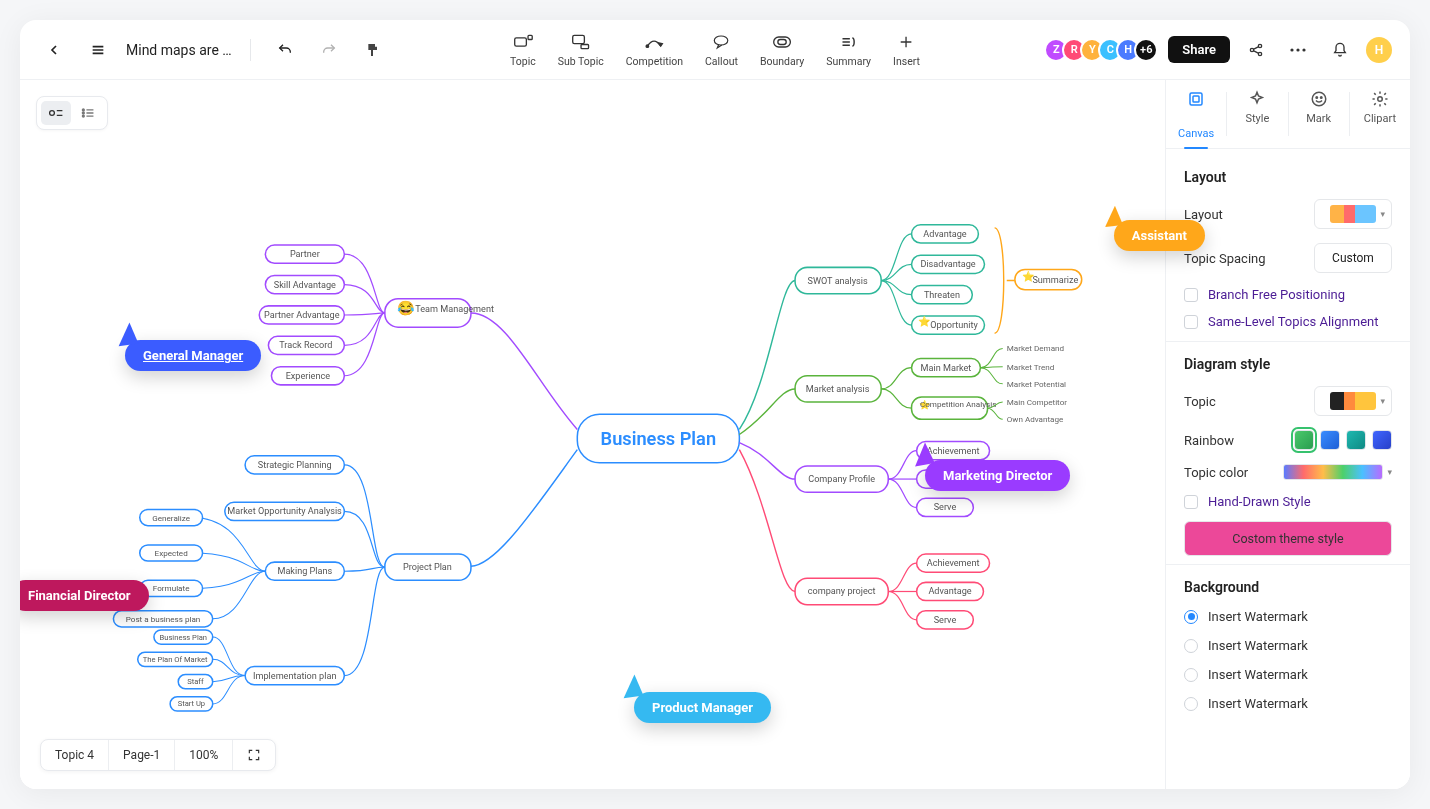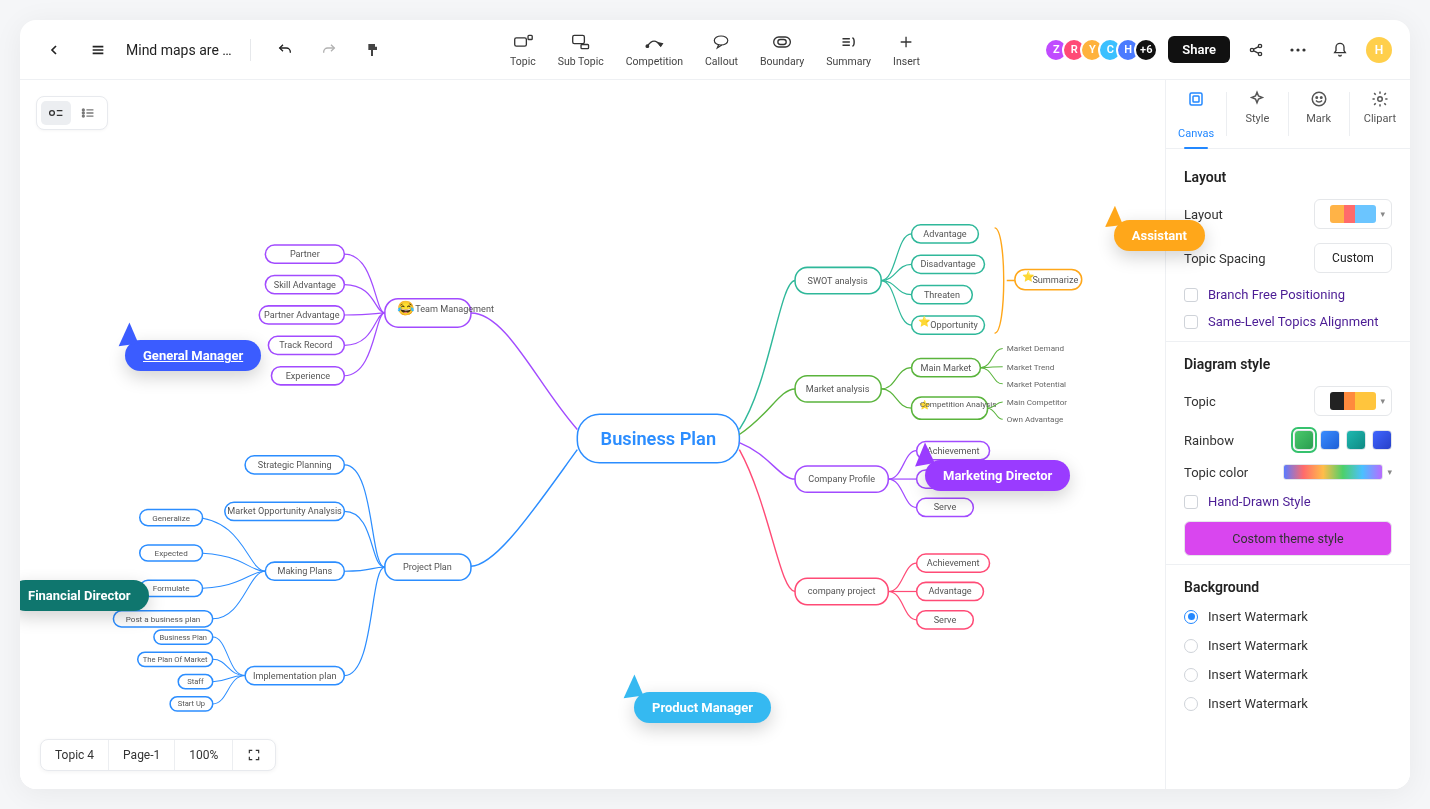--- a/index.html
+++ b/index.html
@@ -34,21 +34,21 @@
 
   .node { fill:#fff; stroke-width:1.5; }
   .ntxt { font-size:11px; fill:#333; text-anchor:middle; dominant-baseline:central; }
   .stxt { font-size:9px; fill:#555; text-anchor:middle; dominant-baseline:central; }
   .mtxt { font-size:8px; fill:#666; text-anchor:start; dominant-baseline:central; }
 
   .cursor-tag { position:absolute; padding:8px 18px; border-radius:999px; color:#fff; font-weight:700; font-size:13px; box-shadow:0 6px 18px rgba(0,0,0,0.18); white-space:nowrap; }
   .cursor-tag::before { content:''; position:absolute; width:0; height:0; border-style:solid; }
   .ct-blue   { background:#3b5cff; top:260px; left:105px;text-decoration:underline; }
   .ct-blue::before   { top:-17px; left:-8px; border-width:0 6px 22px 14px; border-color:transparent transparent #3b5cff transparent; transform:rotate(-8deg); }
-  .ct-red    { background:#0f766e; top:500px; left:-10px; }
+  .ct-red    { background:#be185d; top:500px; left:-10px; }
   .ct-red::before    { top:-17px; left:-12px; border-width:0 6px 22px 14px; border-color:transparent transparent #ff3b64 transparent; transform:rotate(-10deg); }
   .ct-purple { background:#9a3bff; top:380px; left:905px; }
   .ct-purple::before { top:-17px; left:-12px; border-width:0 6px 22px 14px; border-color:transparent transparent #9a3bff transparent; transform:rotate(-10deg); }
   .ct-cyan   { background:#35b9f1; top:612px; left:614px; }
   .ct-cyan::before   { top:-17px; left:-12px; border-width:0 6px 22px 14px; border-color:transparent transparent #35b9f1 transparent; transform:rotate(-8deg); }
   .ct-orange { background:#ffa71a; top:140px; right:-40px; z-index:20; }
   .ct-orange::before { top:-14px; left:-10px; border-width:0 6px 20px 12px; border-color:transparent transparent #ffa71a transparent; transform:rotate(-6deg); }
 
   .bottom-bar { position:absolute; bottom:18px; left:20px; background:#fff; border:1px solid #e8eaee; border-radius:8px; display:flex; align-items:center; box-shadow:0 1px 4px rgba(0,0,0,0.05); z-index:5; }
   .bb-cell { padding:8px 14px; font-size:12px; color:#333; border-right:1px solid #eceef1; cursor:pointer; }
@@ -77,21 +77,21 @@
   .swatch-row { display:flex; gap:6px; }
   .sw { width:20px; height:20px; border-radius:4px; border:1px solid #e2e5ea; cursor:pointer; background-size:cover; }
   .sw.sel { outline:2px solid #36c26e; outline-offset:1px; }
   .sw.g1 { background:linear-gradient(135deg,#4ac96b,#2a9d50); }
   .sw.g2 { background:linear-gradient(135deg,#3b8dff,#1e5fd6); }
   .sw.g3 { background:linear-gradient(135deg,#1fb8b0,#0f8a84); }
   .sw.g4 { background:linear-gradient(135deg,#4066ff,#2740c9); }
 
   .color-strip { width:100px; height:16px; border-radius:3px; background:linear-gradient(90deg,#5b7bff,#ff6b6b,#ffbd4a,#4dd06a,#4ac0ff,#b86bff); border:1px solid #e2e5ea; cursor:pointer; }
 
-  .wide-btn { width:100%; padding:9px 5px; border:1px solid #e5e7ea; border-radius:6px; background:#d946ef; font-size:12.5px; color:#333; cursor:pointer; }
+  .wide-btn { width:100%; padding:9px 5px; border:1px solid #e5e7ea; border-radius:6px; background:#ec4899; font-size:12.5px; color:#333; cursor:pointer; }
 
   .radio-row { display:flex; align-items:center; gap:10px; margin-bottom:14px; font-size:13px; color:#333; cursor:pointer; }
   .radio { width:14px; height:14px; border:1.5px solid #cfd3d9; border-radius:50%; position:relative; }
   .radio.on { border-color:#2388ff; }
   .radio.on::after { content:''; position:absolute; inset:2.5px; background:#2388ff; border-radius:50%; }
 
   .emoji { font-size:14px; }
 </style>
 </head>
 <body>

